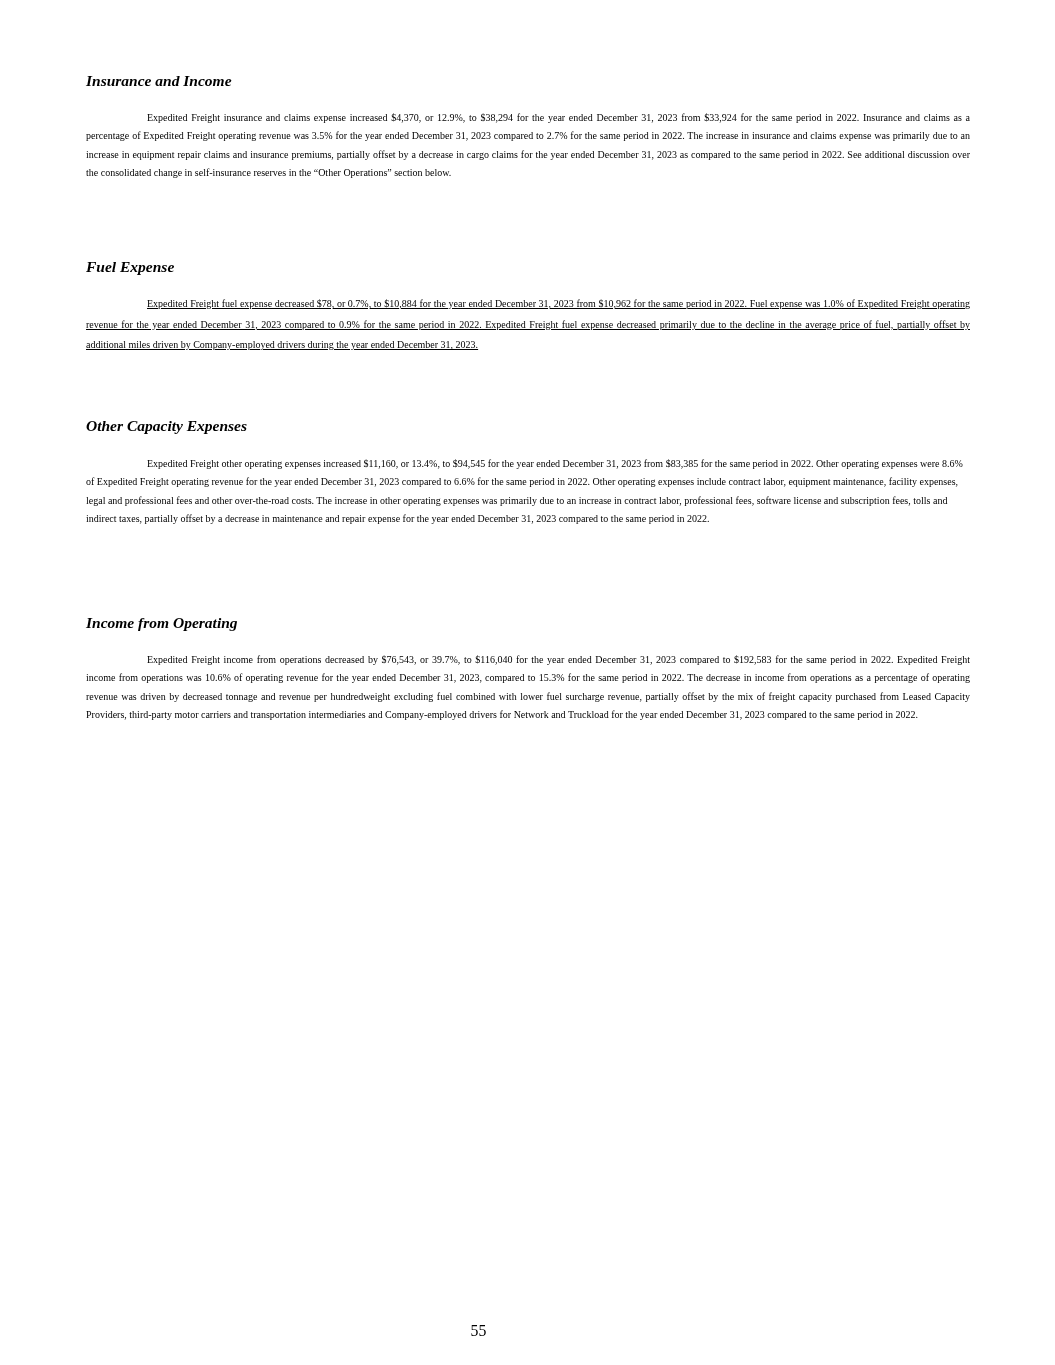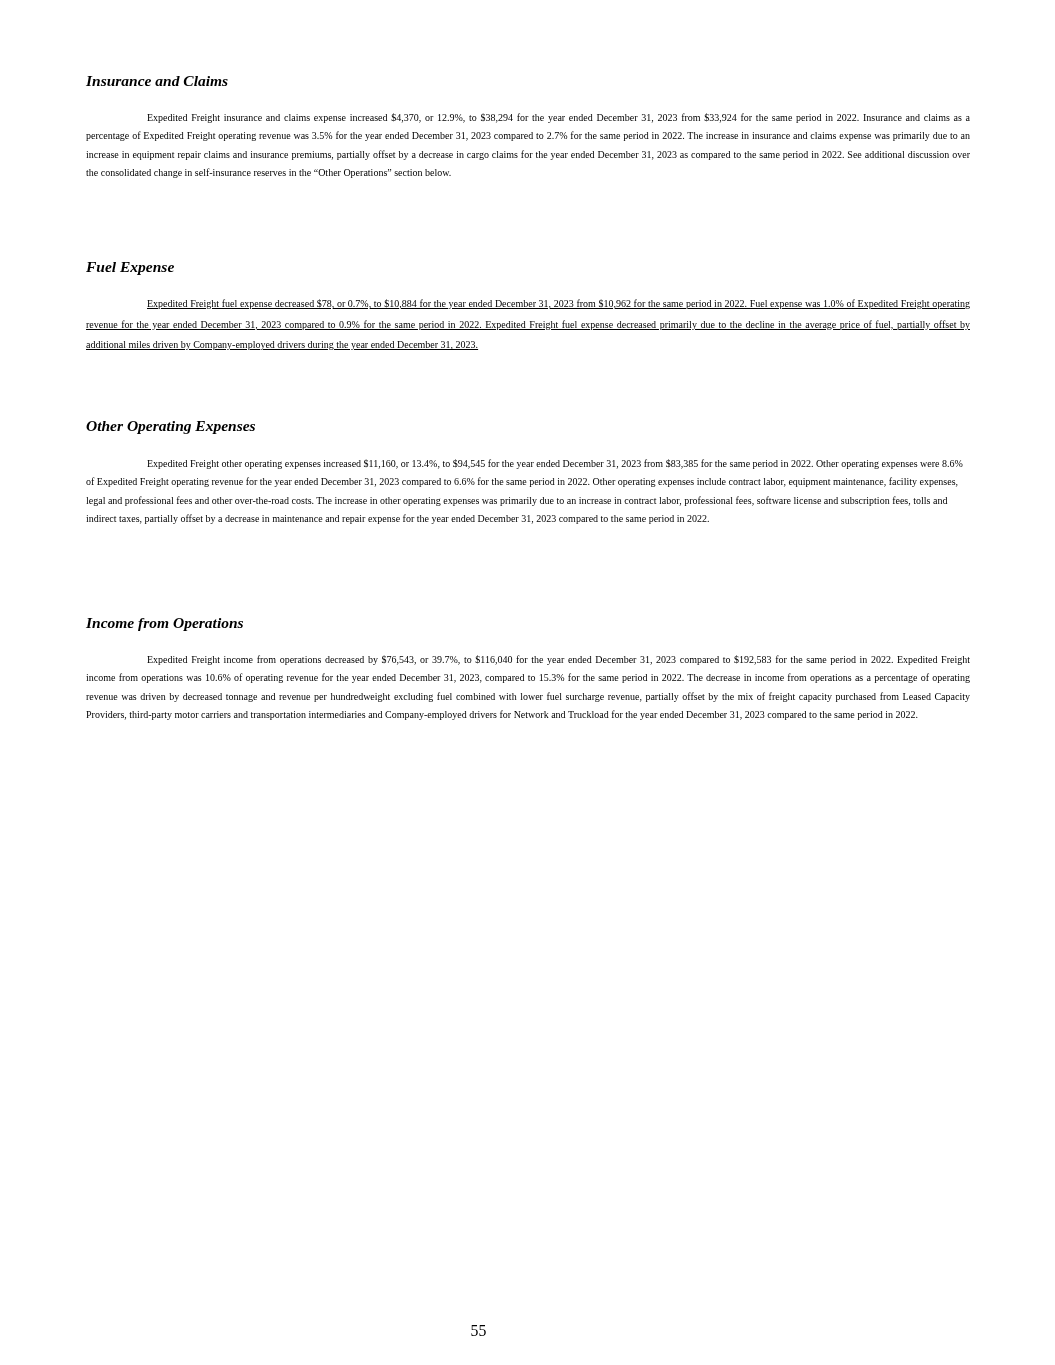--- a/index.html
+++ b/index.html
@@ -25,27 +25,27 @@
   .page-number {
     position: absolute; top: 1322px; left: 0; width: 957px;
     text-align: center; font-size: 15.8px; line-height: 18px;
   }
 </style>
 </head>
 <body>
 
 <div class="page">
 
-  <div class="heading" style="top:72px;">Insurance and Claims</div>
+  <div class="heading" style="top:72px;">Insurance and Income</div>
   <p class="para justify" style="top:109px;">Expedited Freight insurance and claims expense increased $4,370, or 12.9%, to $38,294 for the year ended December 31, 2023 from $33,924 for the same period in 2022. Insurance and claims as a percentage of Expedited Freight operating revenue was 3.5% for the year ended December 31, 2023 compared to 2.7% for the same period in 2022. The increase in insurance and claims expense was primarily due to an increase in equipment repair claims and insurance premiums, partially offset by a decrease in cargo claims for the year ended December 31, 2023 as compared to the same period in 2022. See additional discussion over the consolidated change in self-insurance reserves in the “Other Operations” section below.</p>
 
   <div class="heading" style="top:258px;text-align:center;">Fuel Expense</div>
   <p class="para justify loose" style="top:294px;">Expedited Freight fuel expense decreased $78, or 0.7%, to $10,884 for the year ended December 31, 2023 from $10,962 for the same period in 2022. Fuel expense was 1.0% of Expedited Freight operating revenue for the year ended December 31, 2023 compared to 0.9% for the same period in 2022. Expedited Freight fuel expense decreased primarily due to the decline in the average price of fuel, partially offset by additional miles driven by Company-employed drivers during the year ended December 31, 2023.</p>
 
-  <div class="heading" style="top:417px;">Other Operating Expenses</div>
+  <div class="heading" style="top:417px;">Other Capacity Expenses</div>
   <p class="para left" style="top:455px;">Expedited Freight other operating expenses increased $11,160, or 13.4%, to $94,545 for the year ended December 31, 2023 from $83,385 for the same period in 2022. Other operating expenses were 8.6% of Expedited Freight operating revenue for the year ended December 31, 2023 compared to 6.6% for the same period in 2022. Other operating expenses include contract labor, equipment maintenance, facility expenses, legal and professional fees and other over-the-road costs. The increase in other operating expenses was primarily due to an increase in contract labor, professional fees, software license and subscription fees, tolls and indirect taxes, partially offset by a decrease in maintenance and repair expense for the year ended December 31, 2023 compared to the same period in 2022.</p>
 
-  <div class="heading" style="top:614px;">Income from Operations</div>
+  <div class="heading" style="top:614px;">Income from Operating</div>
   <p class="para justify" style="top:651px;">Expedited Freight income from operations decreased by $76,543, or 39.7%, to $116,040 for the year ended December 31, 2023 compared to $192,583 for the same period in 2022. Expedited Freight income from operations was 10.6% of operating revenue for the year ended December 31, 2023, compared to 15.3% for the same period in 2022. The decrease in income from operations as a percentage of operating revenue was driven by decreased tonnage and revenue per hundredweight excluding fuel combined with lower fuel surcharge revenue, partially offset by the mix of freight capacity purchased from Leased Capacity Providers, third-party motor carriers and transportation intermediaries and Company-employed drivers for Network and Truckload for the year ended December 31, 2023 compared to the same period in 2022.</p>
 
 </div>
 
 <div class="page-number">55</div>
 
 </body></html>

